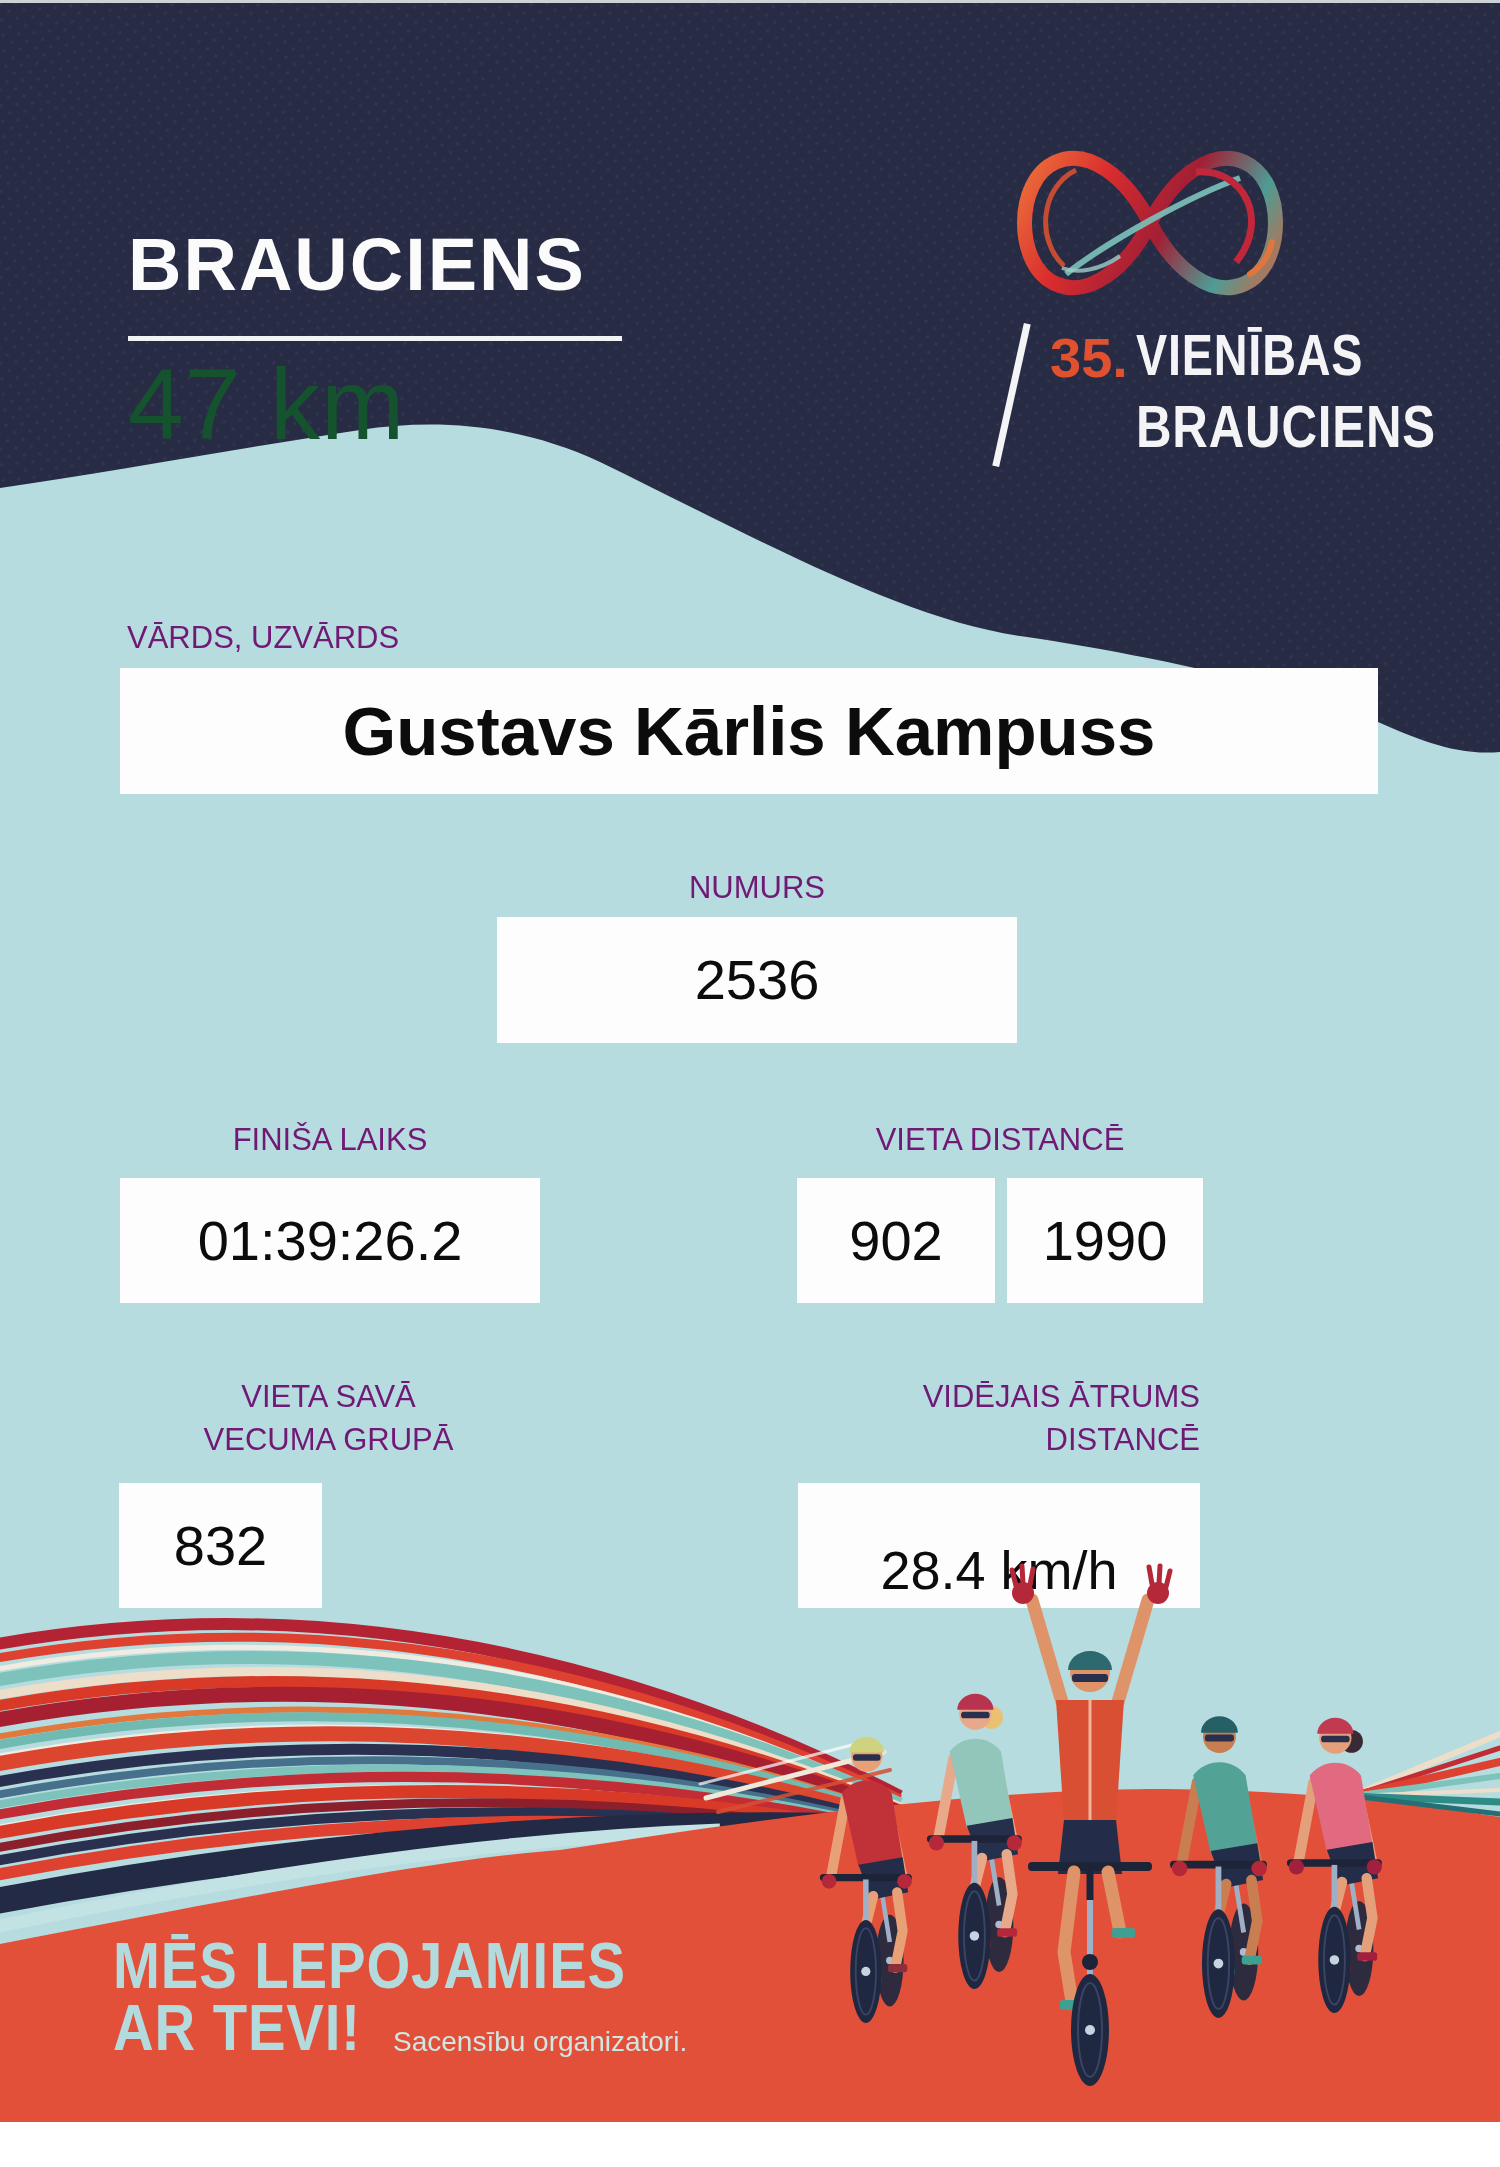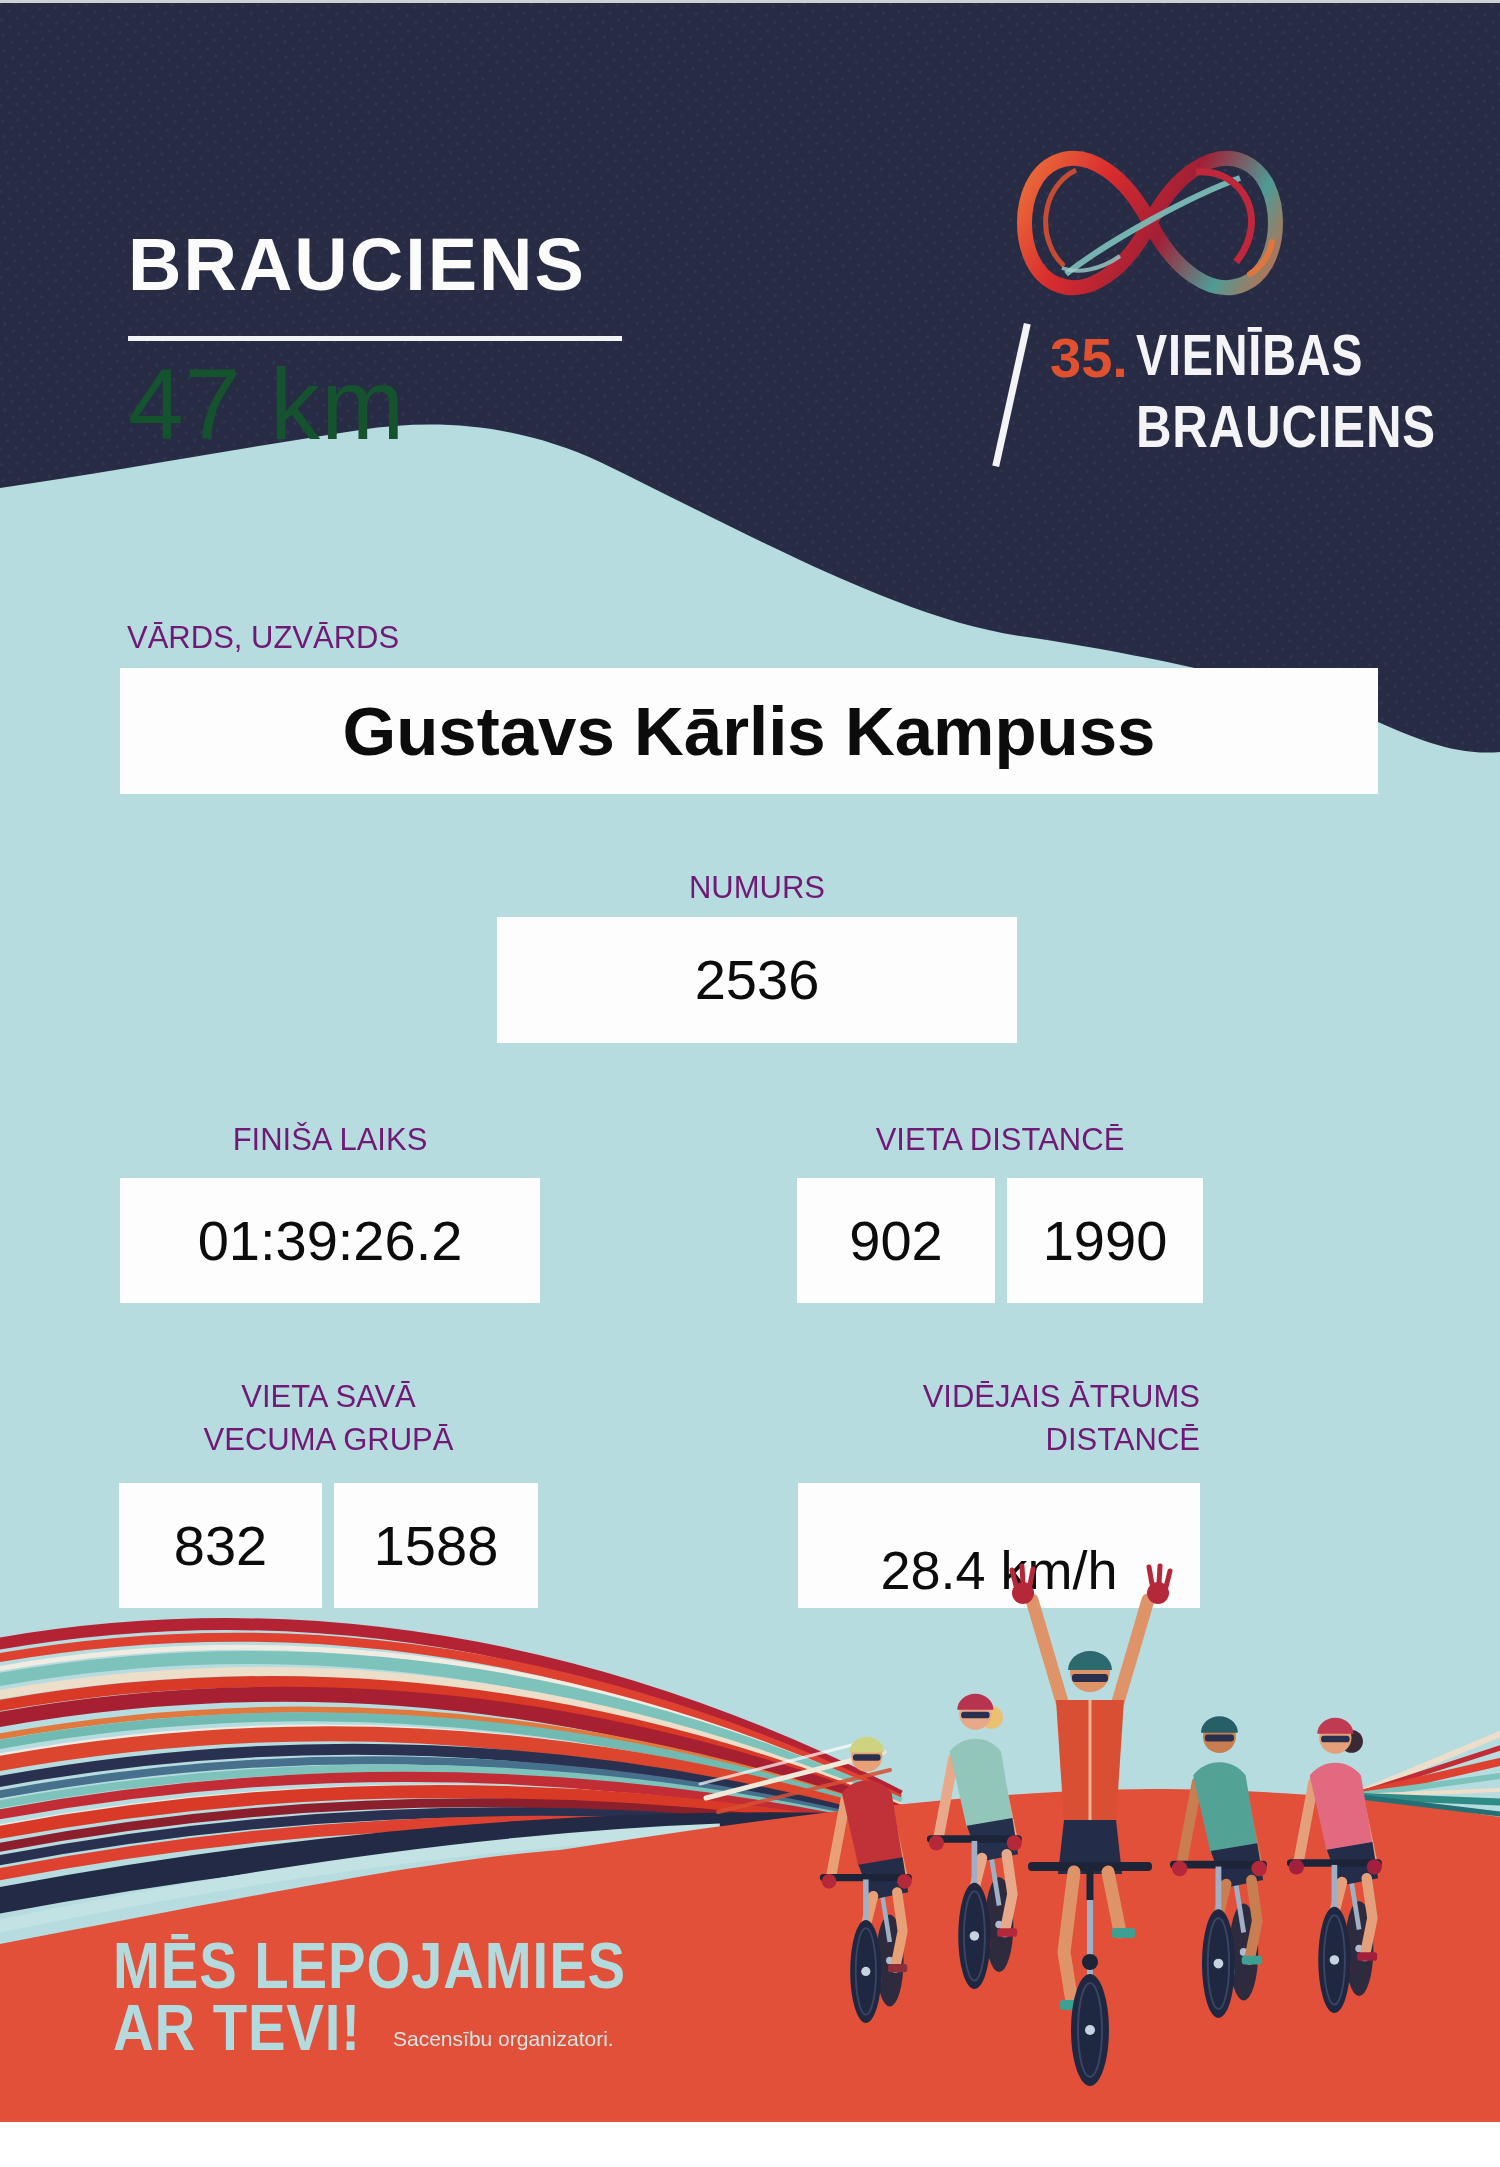--- a/index.html
+++ b/index.html
@@ -18,21 +18,21 @@
   .distance{color:#14532d;font-weight:400;font-size:100px;line-height:1;letter-spacing:1px;}
   .logo-slash{width:7px;height:146px;background:#f4f4f6;transform:rotate(12.5deg);transform-origin:center;}
   .logo-edition{color:#e2512f;font-weight:800;font-size:56px;line-height:1;}
   .logo-name{color:#f4f4f6;font-weight:800;font-size:57px;line-height:1;transform:scaleX(.82);transform-origin:left top;letter-spacing:1px;}
   .field-label{font-size:31px;color:#701a75;line-height:43px;}
   .centered{text-align:center;}
   .box{position:absolute;background:#fdfdfe;display:flex;align-items:center;justify-content:center;}
   .value{font-size:56px;color:#0c0c0c;line-height:1;}
   .value-bold{font-weight:bold;}
   .slogan{color:#b3dadd;font-weight:800;font-size:64px;line-height:1;transform:scaleX(.88);transform-origin:left top;letter-spacing:1px;}
-  .organizers{color:#cfe6e2;font-size:21px;line-height:1;}
+  .organizers{color:#cfe6e2;font-size:28px;line-height:1;}
 </style>
 </head>
 <body>
 
 <div class="page">
 
   <div class="body-bg"></div>
   <div class="top-edge"></div>
 
   <svg class="hdr-svg" width="1500" height="800" viewBox="0 0 1500 800">
@@ -96,23 +96,20 @@
   <div class="box" style="left:1007px;top:1178px;width:196px;height:125px;">
     <span class="value">1990</span>
   </div>
 
   <div class="abs field-label centered" style="left:119px;top:1375px;width:419px;">
     <div>VIETA SAVĀ</div>
     <div>VECUMA GRUPĀ</div>
   </div>
   <div class="box" style="left:119px;top:1483px;width:203px;height:125px;">
     <span class="value">832</span>
-  </div>
-  <div class="box" style="left:334px;top:1483px;width:204px;height:125px;">
-    <span class="value">1588</span>
   </div>
 
   <div class="abs field-label centered" style="left:798px;top:1375px;width:402px;text-align:right;">
     <div>VIDĒJAIS ĀTRUMS</div>
     <div>DISTANCĒ</div>
   </div>
   <div class="box" style="left:798px;top:1483px;width:402px;height:125px;">
     <span class="value" style="font-size:54px;margin-top:48px;">28.4 km/h</span>
   </div>
 

